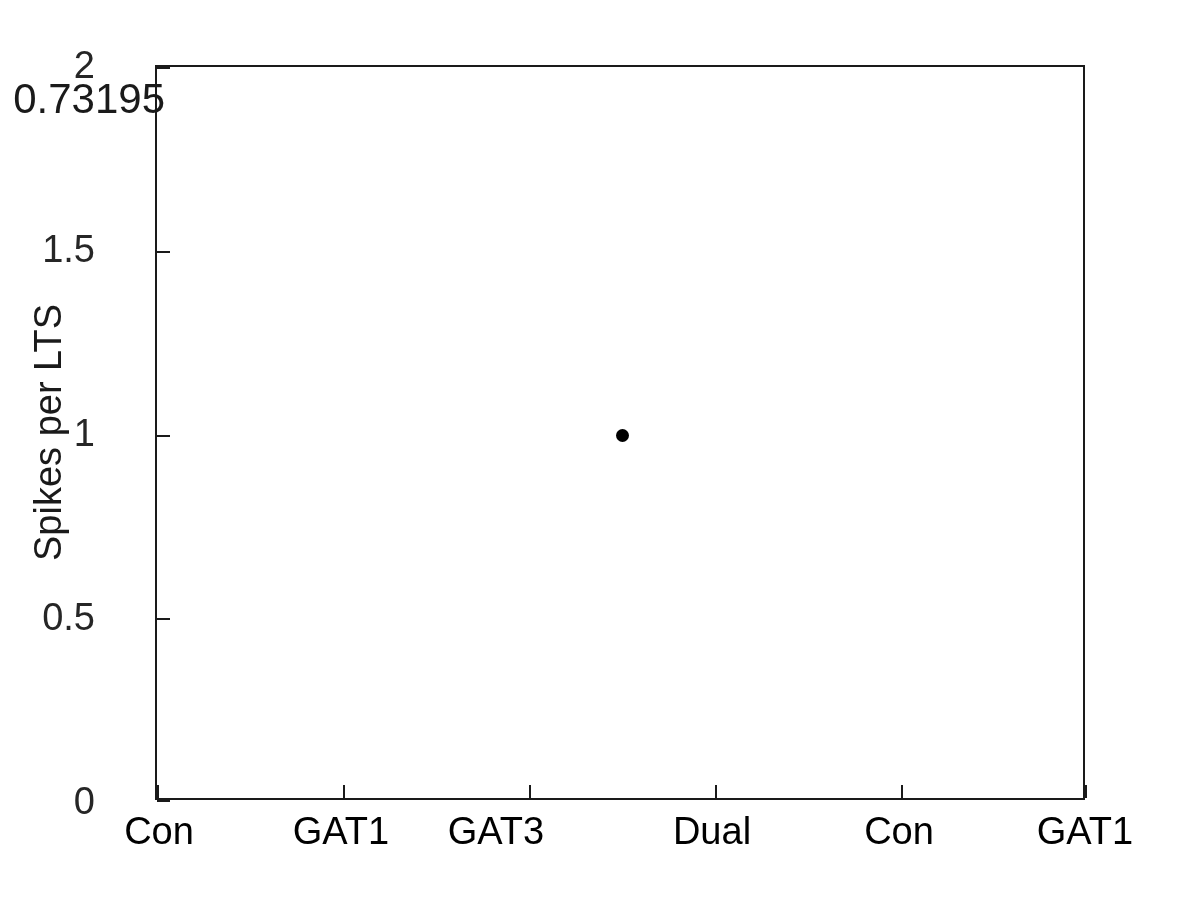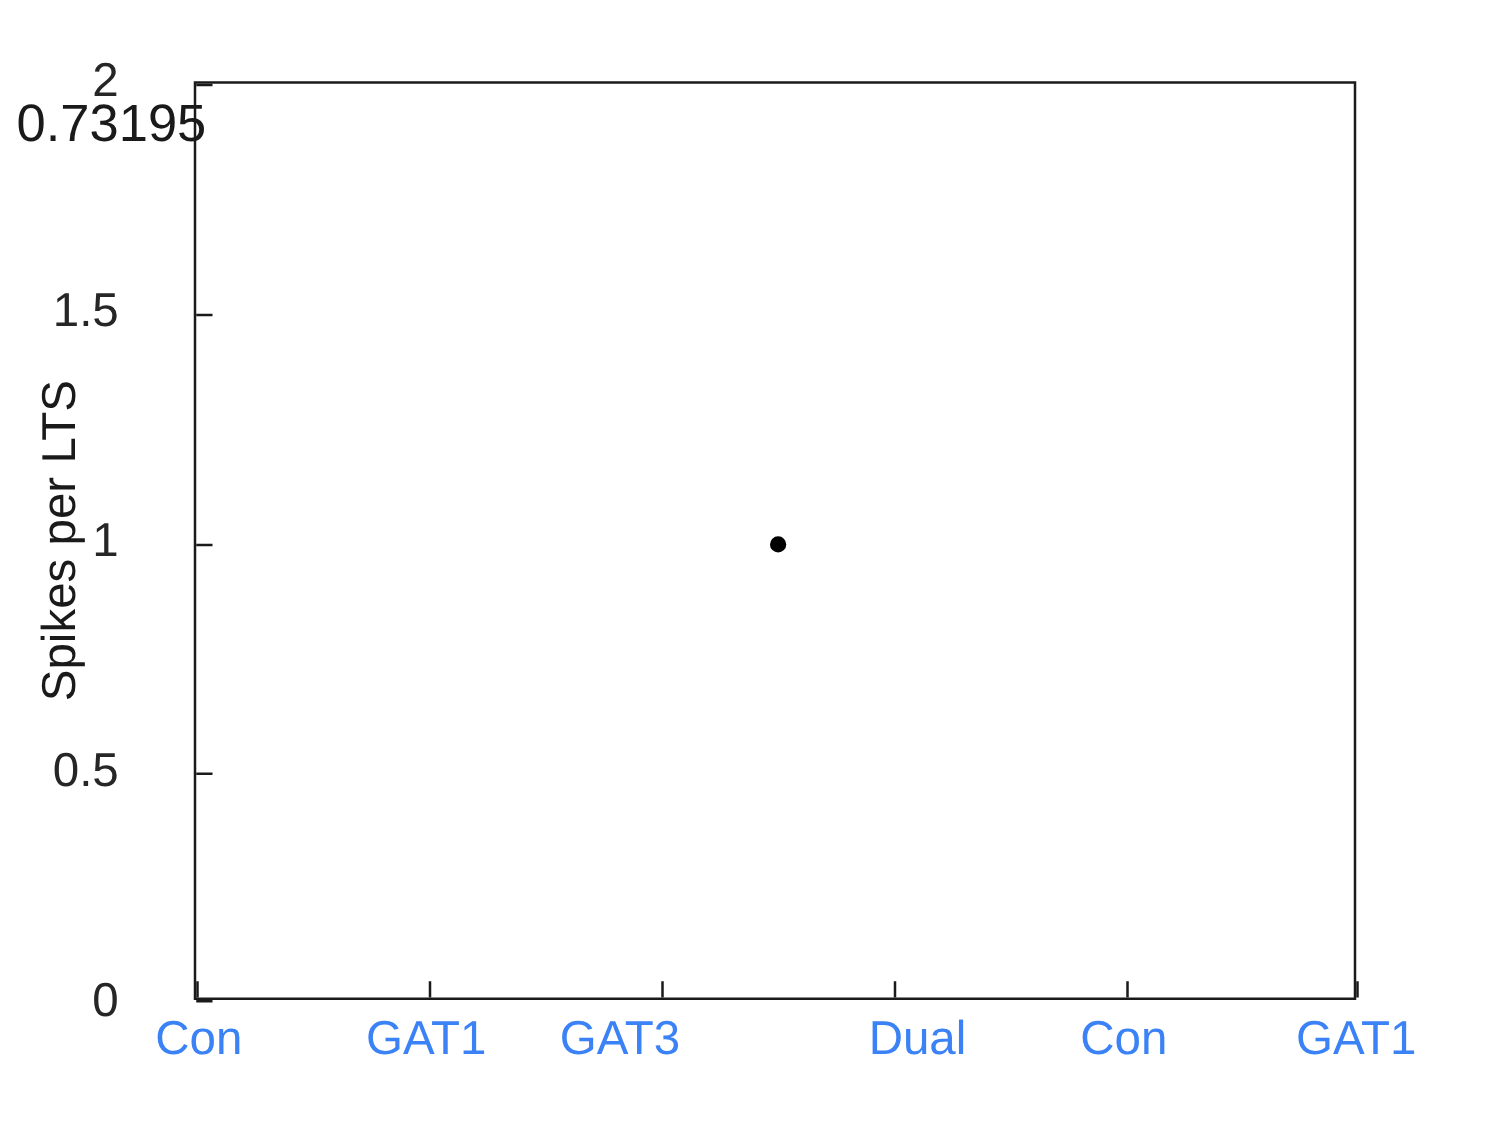--- a/index.html
+++ b/index.html
@@ -60,21 +60,21 @@
     position: absolute;
     bottom: 0;
     height: 13px;
     width: 0;
     border-left: 2px solid #1a1a1a;
   }
   .xtick-label {
     position: absolute;
     top: 812px;
     font-size: 38px;
-    color: #3b82f6;
+    color: #000000;
     line-height: 1;
     white-space: nowrap;
     text-align: right;
     transform: translateX(-50%);
   }
 
   
   #ylabel {
     position: absolute;
     left: 0px;
@@ -122,21 +122,21 @@
 
   <div class="ytick-label" style="top: 782px;">0</div>
   <div class="ytick-label" style="top: 598px;">0.5</div>
   <div class="ytick-label" style="top: 414px;">1</div>
   <div class="ytick-label" style="top: 230px;">1.5</div>
   <div class="ytick-label" style="top: 46px;">2</div>
 
   <div class="xtick-label" style="left: 159px;">Con</div>
   <div class="xtick-label" style="left: 341px;">GAT1</div>
   <div class="xtick-label" style="left: 496px;">GAT3</div>
-  <div class="xtick-label" style="left: 734px;">Dual</div>
+  <div class="xtick-label" style="left: 712px;">Dual</div>
   <div class="xtick-label" style="left: 899px;">Con</div>
   <div class="xtick-label" style="left: 1085px;">GAT1</div>
 
   <div id="plot-box">
 
     <div class="ytick-mark" style="top: 0px;"></div>
     <div class="ytick-mark" style="top: 184px;"></div>
     <div class="ytick-mark" style="top: 368px;"></div>
     <div class="ytick-mark" style="top: 551px;"></div>
     <div class="ytick-mark" style="top: 733px;"></div>

